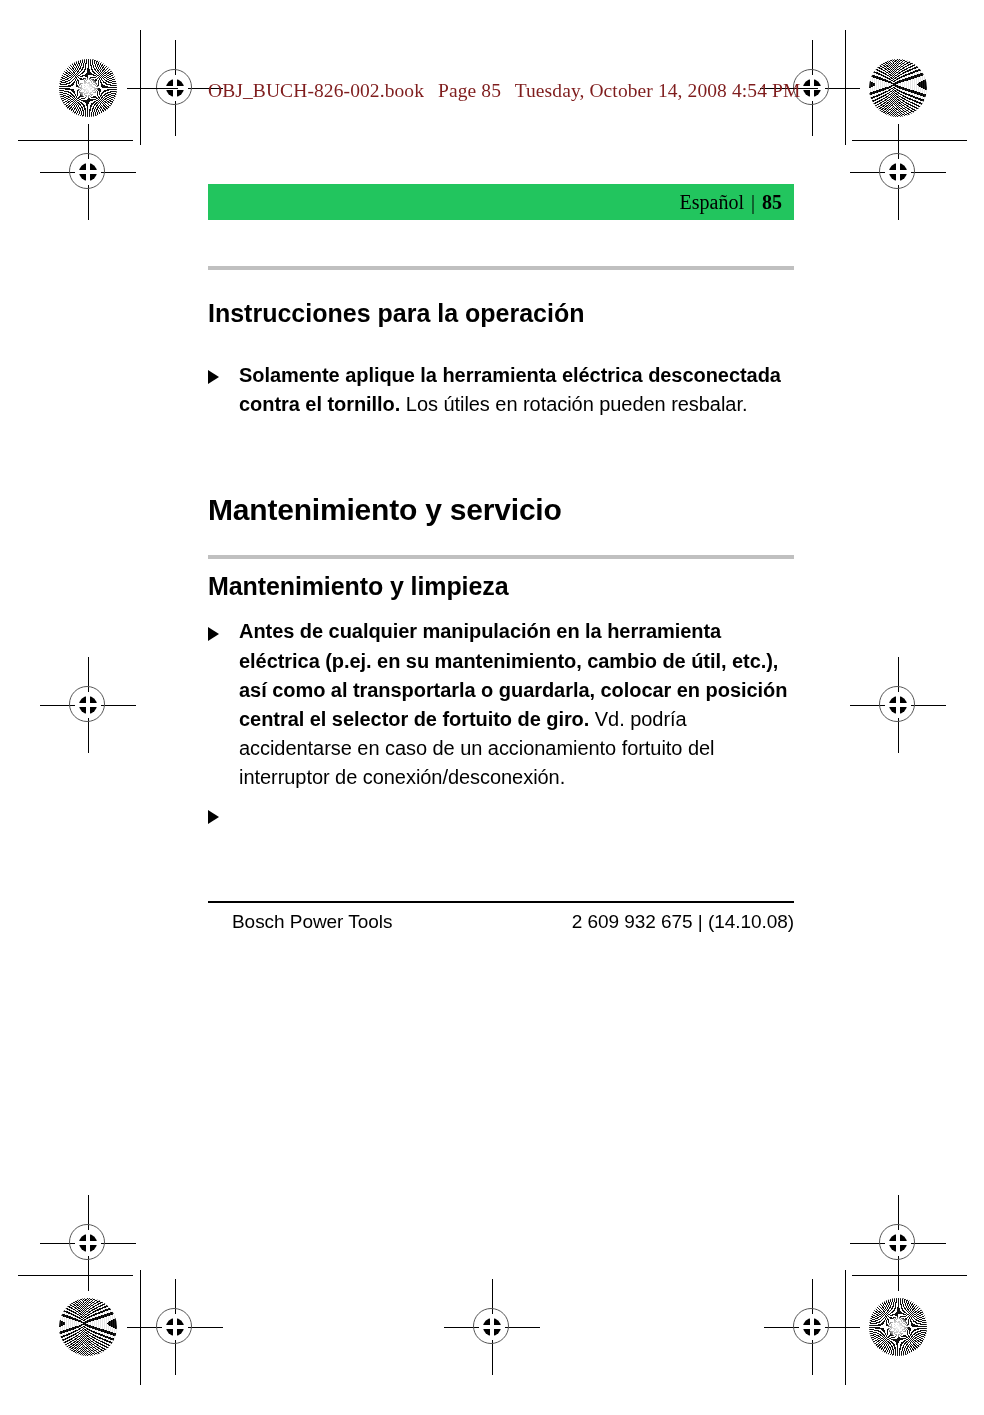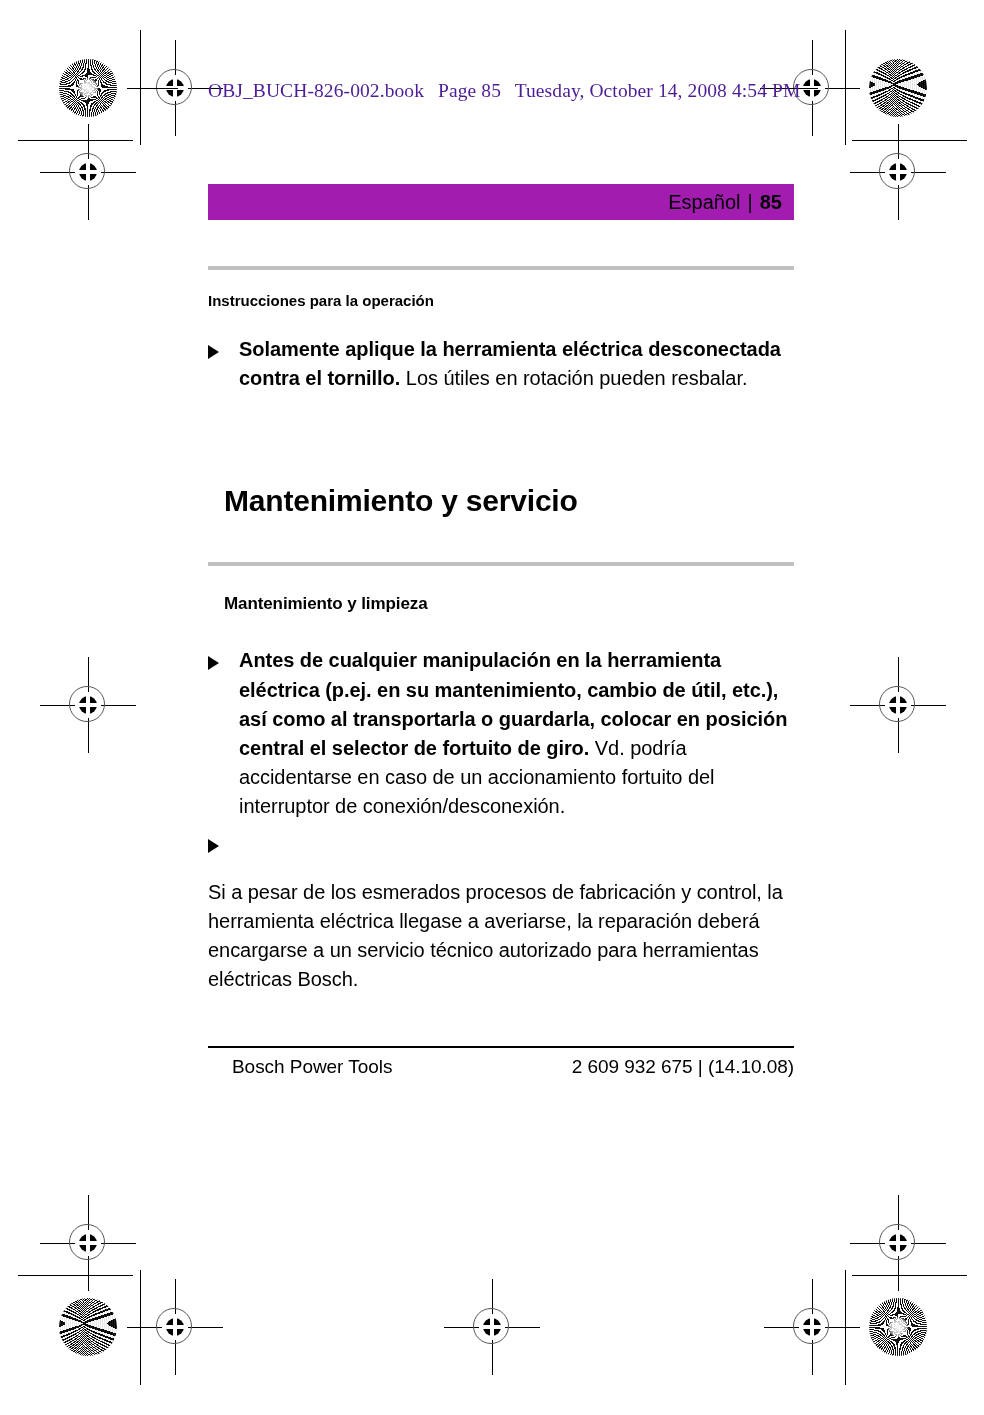--- a/index.html
+++ b/index.html
@@ -85,64 +85,65 @@
   .page { position: absolute; left: 0; top: 0; width: 984px; height: 1415px; }
 
   .file-header {
     position: absolute;
     left: 208px;
     top: 80px;
     font-family: "Liberation Serif", serif;
     font-size: 19.5px;
     letter-spacing: 0.1px;
     white-space: nowrap;
-    color: #4c1d95;
+    color: #7f1d1d;
   }
   .file-header .seg { margin-right: 9px; }
 
   .content {
     position: absolute;
     left: 208px;
     top: 184px;
     width: 586px;
   }
 
   .runhead {
-    background: #a21caf;
+    background: #22c55e;
     height: 36px;
     display: flex;
     align-items: center;
     justify-content: flex-end;
     padding-right: 12px;
     box-sizing: border-box;
     font-size: 20px;
+    font-family: Liberation Serif, serif;
   }
   .runhead .sep { margin: 0 7px; font-weight: normal; }
   .runhead .pageno { font-weight: bold; }
 
   .rule-gray {
     height: 4px;
     background: #c0c0c0;
   }
   .rule-black {
     height: 2px;
     background: #000;
   }
 
   h1.section {
     font-size: 30px;
     font-weight: bold;
-    margin: 16px;
+    margin: 0;
     letter-spacing: -0.2px;
     line-height: 1.15;
   }
   h2.subsection {
-    font-size: 17px;
+    font-size: 25px;
     font-weight: bold;
-    margin: 16px;
+    margin: 0;
     letter-spacing: -0.1px;
     line-height: 1.2;
   }
 
   p.body {
     font-size: 20px;
     line-height: 29.2px;
     margin: 0;
     text-align: left;
     letter-spacing: -0.05px;
@@ -288,21 +289,21 @@
       <span>Español</span>
       <span class="sep">|</span>
       <span class="pageno">85</span>
     </div>
 
     <div class="sp-46"></div>
 
     <div class="rule-gray"></div>
     <div class="sp-12"></div>
 
-    <h1 class="subsection" style="font-size:15px;">Instrucciones para la operación</h1>
+    <h1 class="subsection" style="font-size:25px;">Instrucciones para la operación</h1>
 
     <div class="sp-16"></div>
 
     <div class="bullet">
       <span class="tri"></span>
       <b>Solamente aplique la herramienta eléctrica desconectada contra el tornillo.</b><span> Los útiles en rotación pueden resbalar.</span>
     </div>
 
     <div class="sp-12"></div>
 
@@ -332,21 +333,20 @@
     </div>
 
     <div class="sp-8"></div>
 
 
     <div class="sp-20"></div>
 
 
     <div class="sp-20"></div>
 
-    <p class="body">Si a pesar de los esmerados procesos de fabricación y control, la herramienta eléctrica llegase a averiarse, la reparación deberá encargarse a un servicio técnico autorizado para herramientas eléctricas Bosch.</p>
 
     <div class="sp-52"></div>
 
     <div class="rule-black"></div>
     <div class="sp-8"></div>
 
     <div class="footer">
       <span>Bosch Power Tools</span>
       <span>2 609 932 675 | (14.10.08)</span>
     </div>

